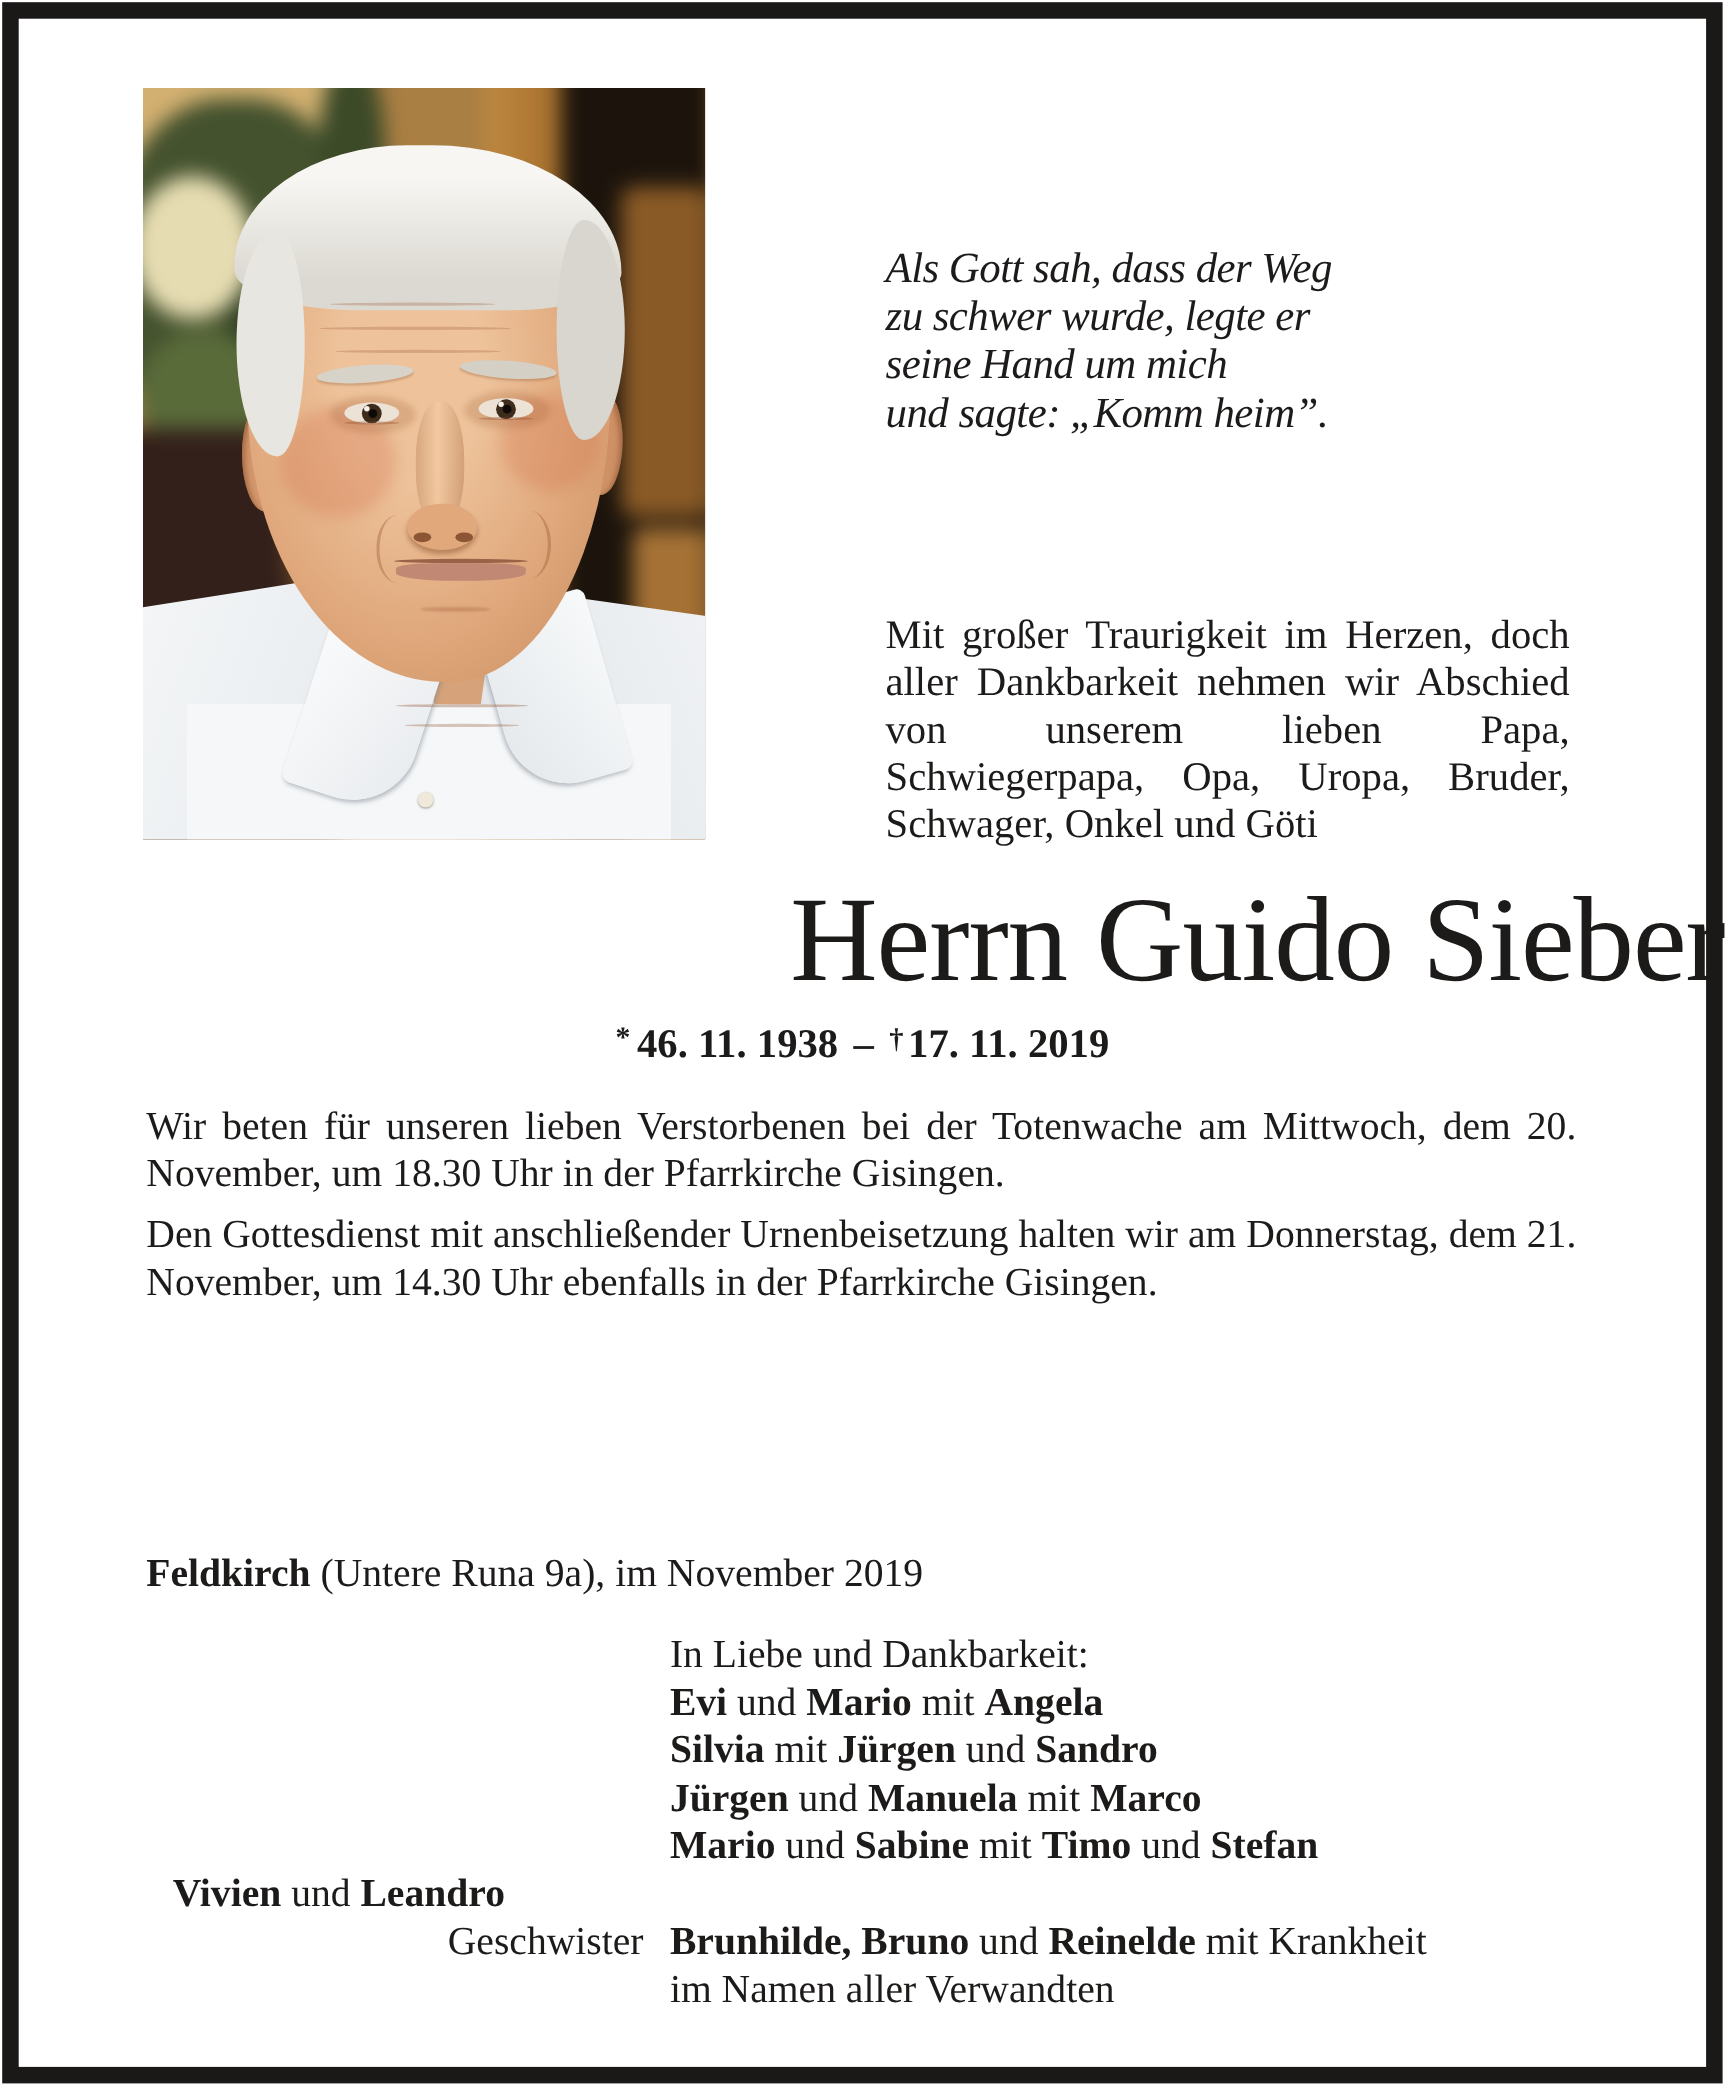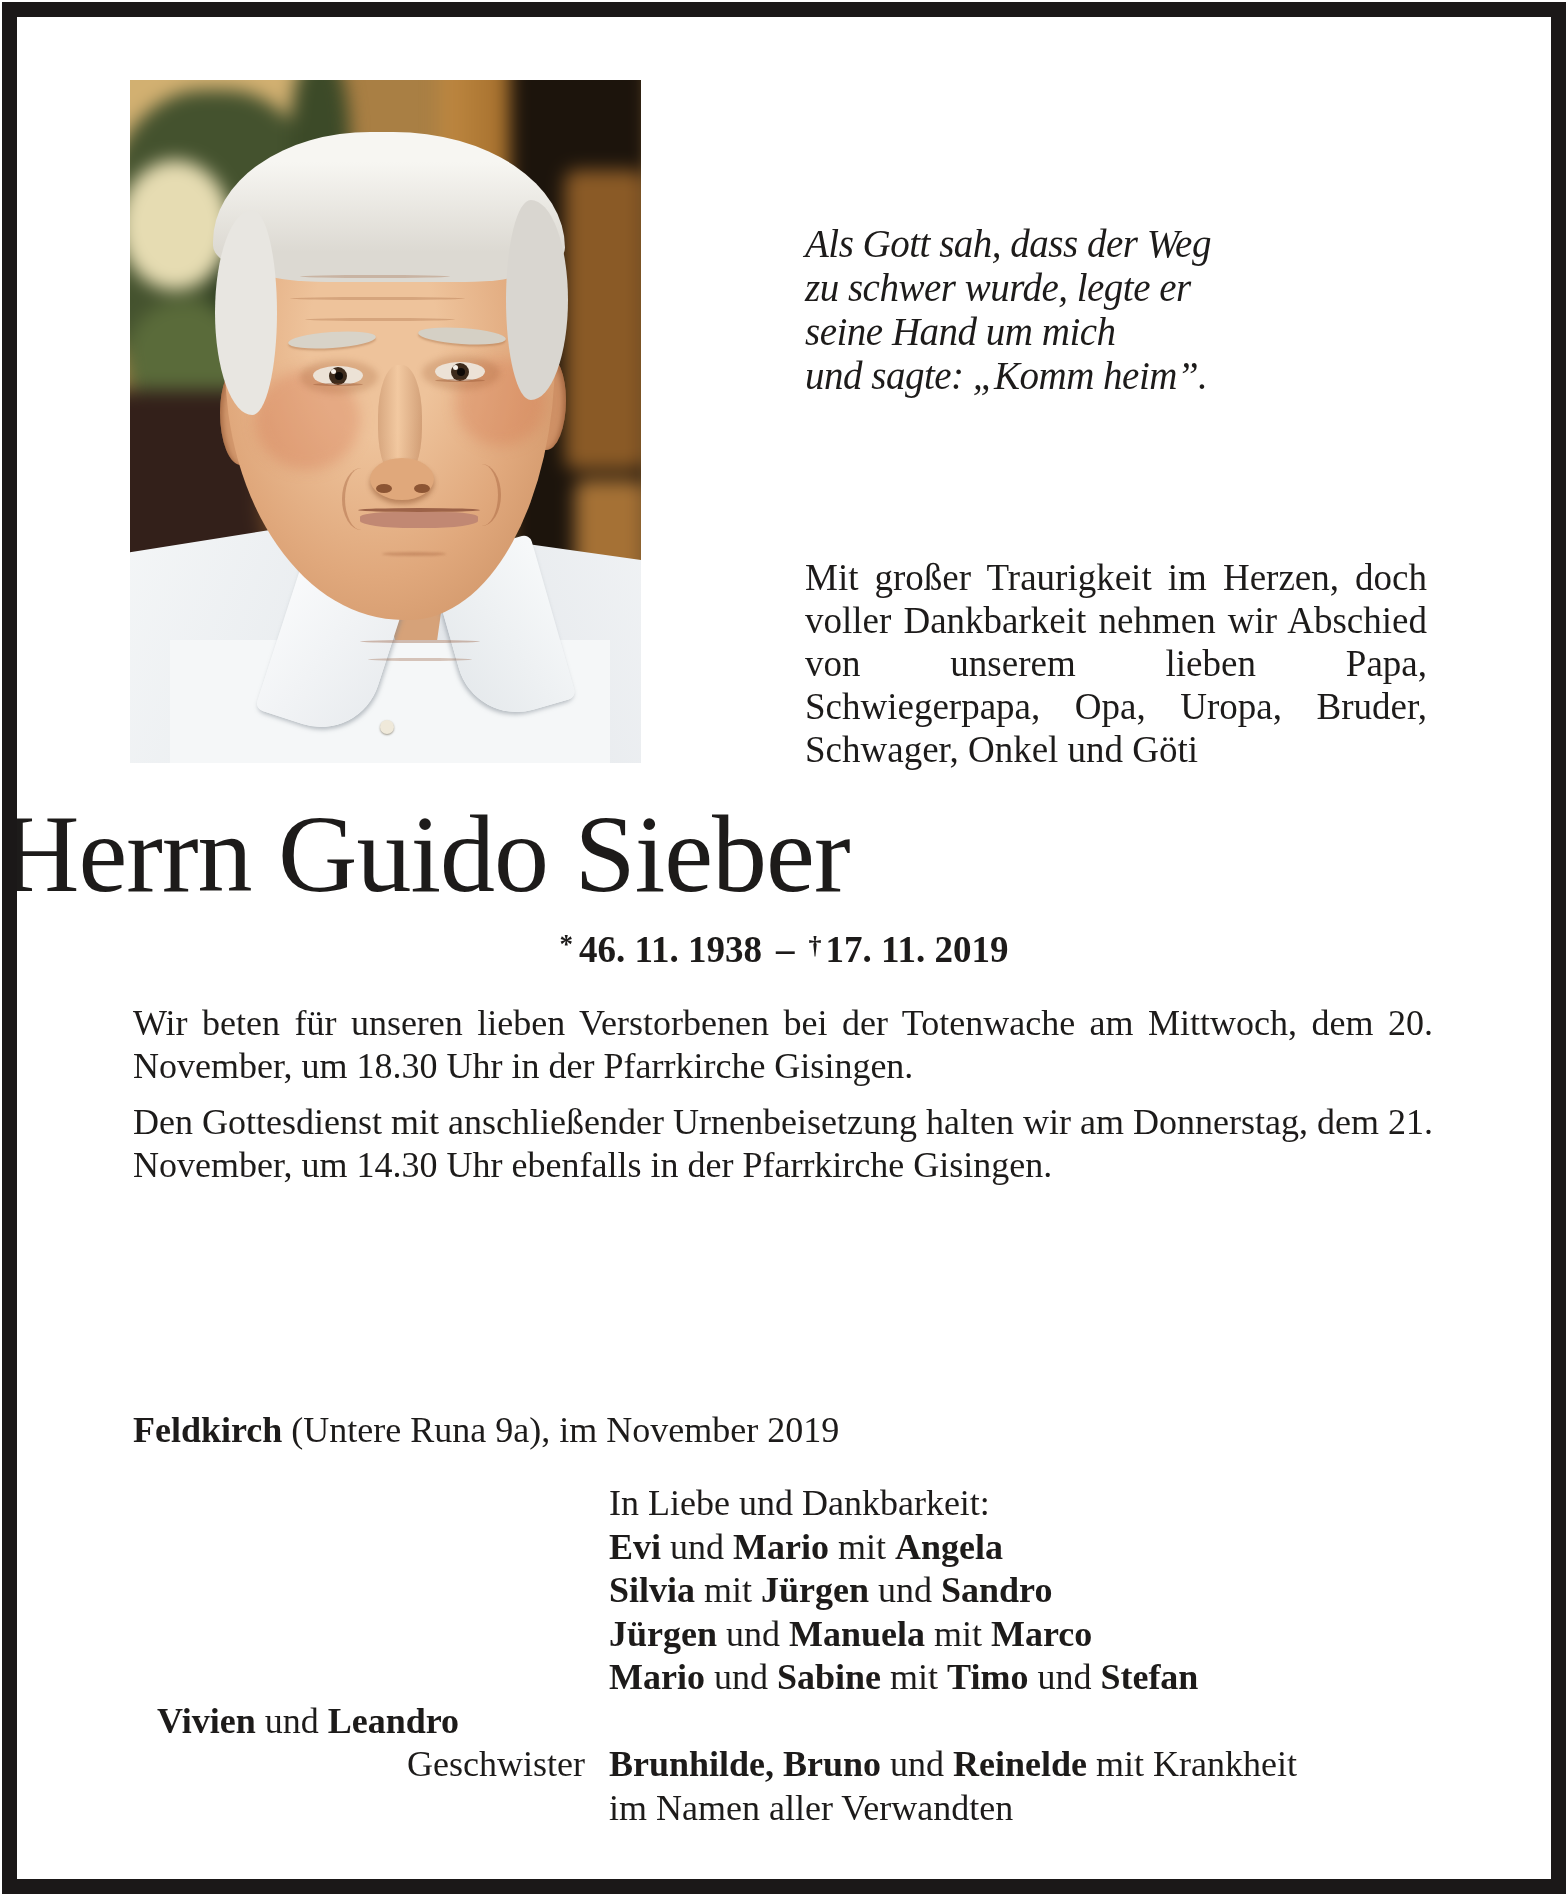--- a/index.html
+++ b/index.html
@@ -68,21 +68,21 @@
   .nasoR{left:332px;top:384px;width:36px;height:62px;border-right:3px solid rgba(150,80,45,.35);border-radius:0 50% 50% 0;}
   .lipTop{left:228px;top:428px;width:122px;height:4px;background:#9c6248;border-radius:50%;}
   .lips{left:230px;top:432px;width:118px;height:16px;background:#c18873;border-radius:30% 30% 45% 45%;}
   .chin{left:252px;top:472px;width:64px;height:4px;background:rgba(150,80,45,.3);border-radius:50%;filter:blur(1px);}
   .nw1{left:230px;top:560px;width:120px;height:3px;background:rgba(140,75,40,.35);border-radius:50%;}
   .nw2{left:238px;top:578px;width:104px;height:3px;background:rgba(140,75,40,.3);border-radius:50%;}
 
   
   .quote{position:absolute;left:805px;top:222px;font-style:italic;font-size:39px;line-height:44px;white-space:pre-line;letter-spacing:-0.5px;}
   .intro{position:absolute;left:805px;top:556px;width:622px;font-size:37px;line-height:43px;text-align:justify;}
-  .title{position:absolute;left:0;right:0;top:796px;text-align:left;font-size:110px;line-height:116px;letter-spacing:-1px;}
+  .title{position:absolute;left:0;right:0;top:796px;text-align:right;font-size:110px;line-height:116px;letter-spacing:-1px;}
   .dates{position:absolute;left:0;right:0;top:928px;text-align:center;font-size:37px;font-weight:bold;}
   .dates .bsym{font-size:27px;vertical-align:9px;margin-right:6px;}
   .dates .dsym{font-size:26px;vertical-align:8px;margin-right:4px;}
   .dates .sep{margin:0 14px;}
   .bodytext{position:absolute;left:133px;top:1002px;width:1300px;font-size:36px;line-height:43px;text-align:justify;}
   .bodytext p{margin:0 0 13px 0;}
   .placeline{position:absolute;left:133px;top:1408px;font-size:36px;line-height:44px;}
   .closing{position:absolute;left:133px;top:1482px;width:1310px;font-size:36px;line-height:43.5px;}
   .crow{display:flex;}
   .clabel{width:452px;text-align:right;flex:0 0 452px;}
@@ -157,21 +157,21 @@
     <div class="chin"></div>
     <div class="nw1"></div>
       <div class="nw2"></div>
   </div>
 
   <div class="quote">Als Gott sah, dass der Weg
 zu schwer wurde, legte er
 seine Hand um mich
 und sagte: „Komm heim”.</div>
 
-  <div class="intro">Mit großer Traurigkeit im Herzen, doch voller Dankbarkeit nehmen wir Abschied von unserem lieben Papa, Schwiegerpapa, Opa, Uropa, Bruder, Schwager, Onkel und Göti</div>
+  <div class="intro">Mit großer Traurigkeit im Herzen, doch aller Dankbarkeit nehmen wir Abschied von unserem lieben Papa, Schwiegerpapa, Opa, Uropa, Bruder, Schwager, Onkel und Göti</div>
 
   <div class="title">Herrn Guido Sieber</div>
 
   <div class="dates">
     <span class="bsym">*</span><span>46. 11. 1938</span><span class="sep">–</span><span class="dsym">†</span><span>17. 11. 2019</span>
   </div>
 
   <div class="bodytext">
     <p>Wir beten für unseren lieben Verstorbenen bei der Totenwache am Mittwoch, dem 20. November, um 18.30 Uhr in der Pfarrkirche Gisingen.</p>
     <p>Den Gottesdienst mit anschließender Urnenbeisetzung halten wir am Donnerstag, dem 21. November, um 14.30 Uhr ebenfalls in der Pfarrkirche Gisingen.</p>

